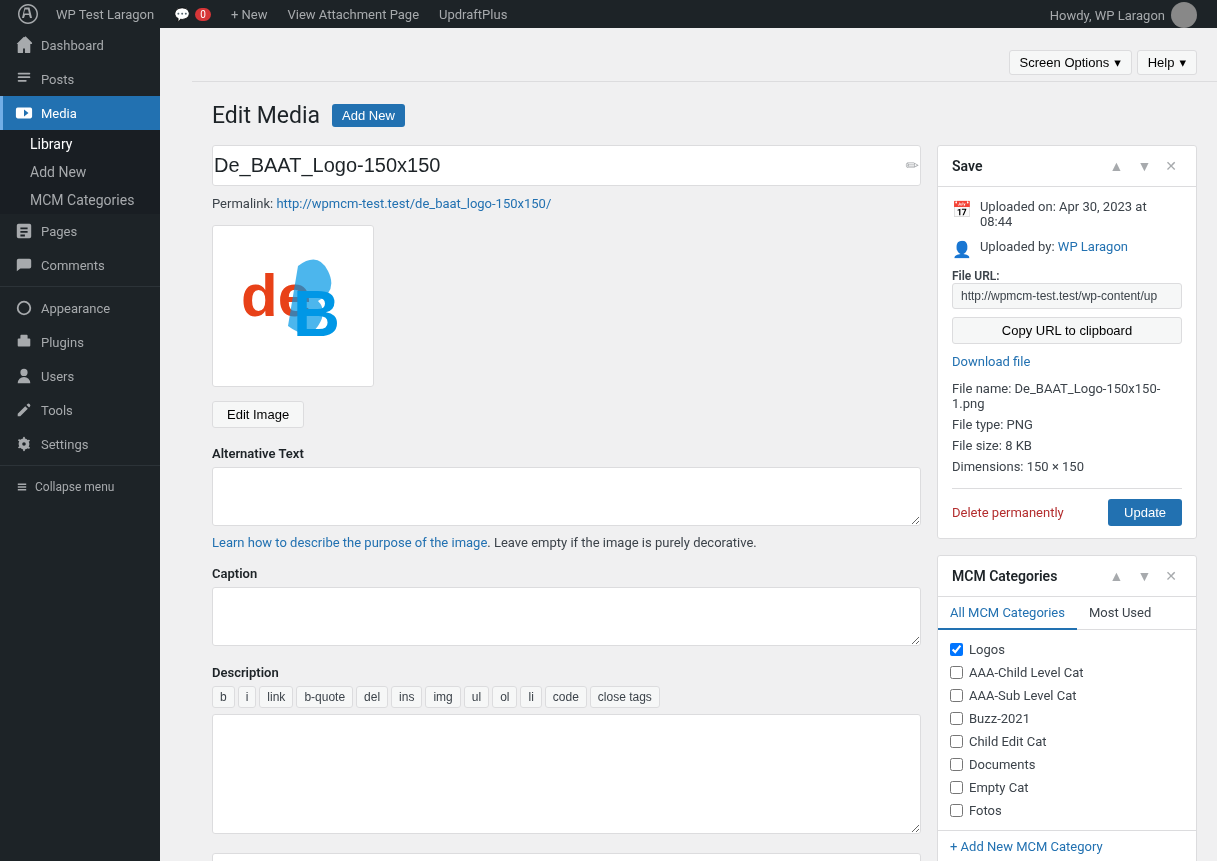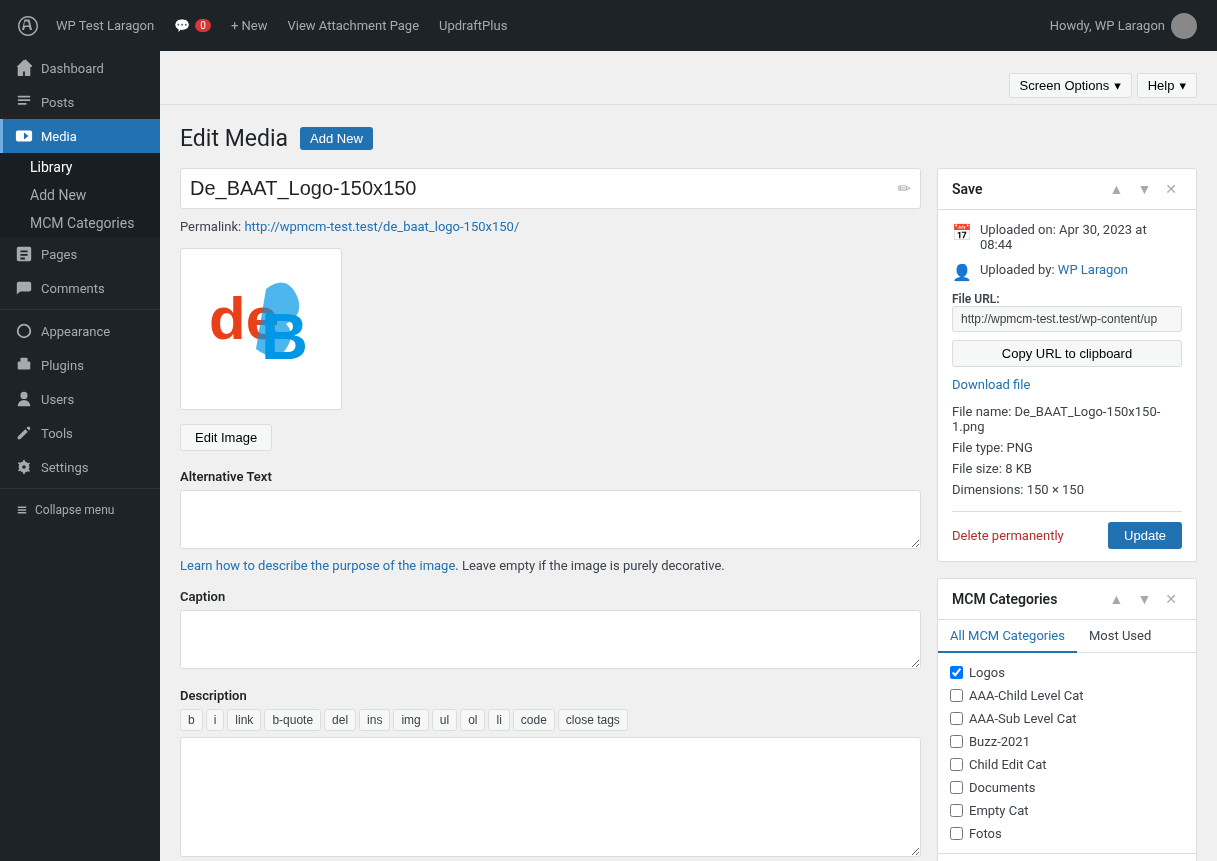--- a/index.html
+++ b/index.html
@@ -1,29 +1,29 @@
 <!DOCTYPE html>
 <html><head>
   <meta charset="utf-8">
   <style>
     * { box-sizing: border-box; margin: 0; padding: 0; }
     body { font-family: -apple-system, BlinkMacSystemFont, "Segoe UI", Roboto, sans-serif; font-size: 13px; background: #f0f0f1; color: #3c434a; display: flex; flex-direction: column; height: 861px; overflow: hidden; }
 
     
-    .admin-bar { background: #1d2327; color: #a7aaad; height: 51px; display: flex; align-items: center; padding: 0 10px; gap: 0; flex-shrink: 0; }
+    .admin-bar { background: #1d2327; color: #a7aaad; height: 28px; display: flex; align-items: flex-end; padding: 0 10px; gap: 0; flex-shrink: 0; }
     .admin-bar-item { display: flex; align-items: center; gap: 5px; padding: 0 10px; height: 100%; color: #a7aaad; font-size: 13px; cursor: pointer; white-space: nowrap; }
     .admin-bar-logo { padding: 0 8px; }
     .admin-bar-logo svg { width: 20px; height: 20px; fill: #a7aaad; }
     .admin-bar-right { margin-left: auto; display: flex; align-items: center; }
     .admin-bar-howdy { color: #a7aaad; font-size: 13px; display: flex; align-items: center; gap: 6px; padding: 0 10px; }
     .admin-bar-avatar { width: 26px; height: 26px; background: #888; border-radius: 50%; }
     .comment-count { background: #d63638; color: #fff; border-radius: 9px; padding: 1px 5px; font-size: 10px; }
 
     
-    .layout { display: flex; flex: 1; overflow: hidden; }
+    .layout { display: flex; flex: 1; overflow: hidden; gap: 32px; }
 
     
     .sidebar { width: 160px; background: #1d2327; flex-shrink: 0; overflow-y: auto; }
     .sidebar-menu { list-style: none; }
     .sidebar-item { display: flex; align-items: center; gap: 8px; padding: 8px 10px 8px 15px; color: #a7aaad; cursor: pointer; font-size: 13px; position: relative; }
     .sidebar-item.active { background: #2271b1; color: #fff; }
     .sidebar-item.active::before { content: ''; position: absolute; left: 0; top: 0; bottom: 0; width: 3px; background: #72aee6; }
     .sidebar-item svg { width: 18px; height: 18px; fill: currentColor; flex-shrink: 0; }
     .sidebar-sub { list-style: none; background: #191e23; }
     .sidebar-sub-item { padding: 6px 10px 6px 30px; color: #a7aaad; cursor: pointer; font-size: 14px; }
@@ -43,21 +43,21 @@
     .page-header { display: flex; align-items: center; gap: 12px; margin-bottom: 16px; }
     .page-title { font-size: 23px; font-weight: 400; color: #1d2327; }
     .add-new-btn { background: #2271b1; color: #fff; border: none; border-radius: 3px; padding: 4px 10px; font-size: 13px; cursor: pointer; text-decoration: none; }
 
     
     .content-grid { display: flex; gap: 16px; }
     .content-main { flex: 1; }
     .content-sidebar { width: 260px; flex-shrink: 0; }
 
     
-    .filename-bar { background: #fff; border: 1px solid #dcdcde; border-radius: 3px; padding: 8px 9px; display: flex; align-items: center; justify-content: space-between; margin-bottom: 10px; }
+    .filename-bar { background: #fff; border: 1px solid #dcdcde; border-radius: 3px; padding: 8px 1px; display: flex; align-items: center; justify-content: space-between; margin-bottom: 10px; }
     .filename-input { font-size: 20px; color: #1d2327; border: none; outline: none; flex: 1; background: transparent; }
     .edit-icon-btn { color: #a7aaad; cursor: pointer; font-size: 16px; }
 
     .permalink { font-size: 13px; margin-bottom: 14px; color: #3c434a; }
     .permalink a { color: #2271b1; text-decoration: none; }
 
     
     .image-preview { background: #fff; border: 1px solid #dcdcde; border-radius: 3px; padding: 10px; display: inline-block; margin-bottom: 14px; }
     .image-preview-inner { width: 140px; height: 140px; display: flex; align-items: center; justify-content: center; overflow: hidden; }
 

